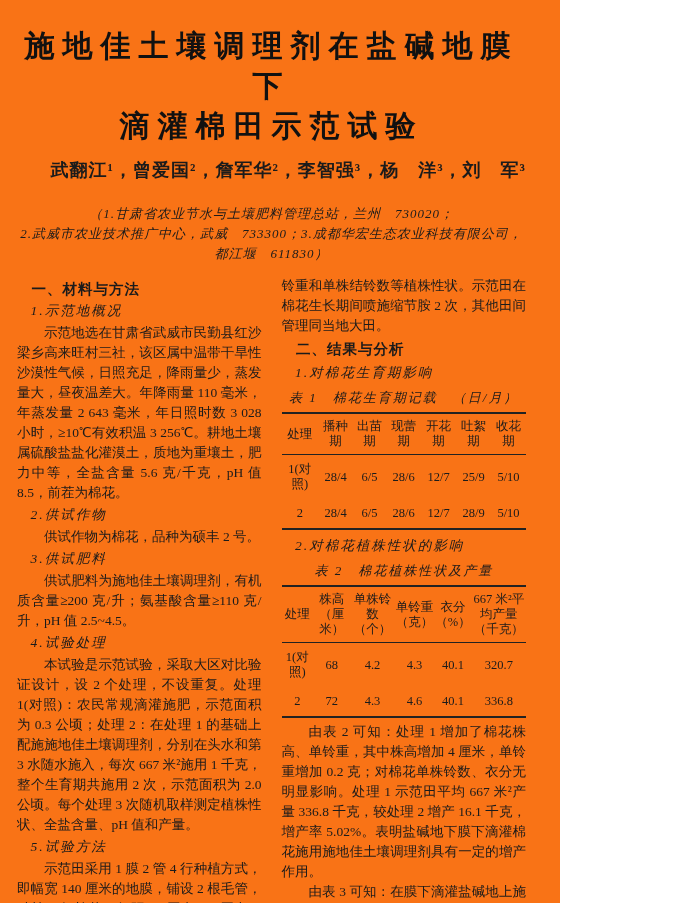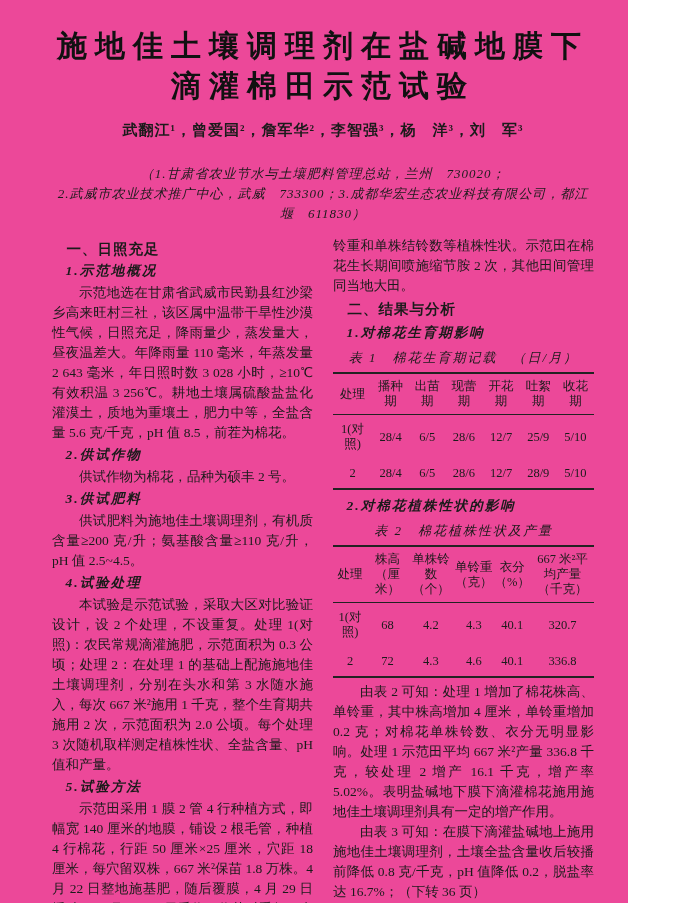--- a/index.html
+++ b/index.html
@@ -1,39 +1,39 @@
 <!DOCTYPE html>
 <html lang="zh"><head>
 <meta charset="utf-8">
 <style>
   html,body{margin:0;padding:0;background:#ffffff;}
   .page{
     position:relative;
-    width:628px;height:903px;
-    background:#ec4899;
+    width:560px;height:903px;
+    background:#f97316;
     color:#1b1b1b;
     font-family:"Liberation Serif", serif;
     box-sizing:border-box;
-    padding:26px 34px 0 52px;
+    padding:26px 34px 0 17px;
     overflow:hidden;
   }
   
   .title{
     text-align:center;
     font-weight:bold;
     font-size:30px;
     line-height:40px;
     letter-spacing:8px;
     font-family:"Liberation Sans", sans-serif;
     color:#111;
   }
   .authors{
     margin-top:14px;
-    text-align:center;
-    font-size:15px;
+    text-align:right;
+    font-size:18px;
     font-weight:bold;
     letter-spacing:1px;
     line-height:20px;
   }
   .affiliation{
     text-align:center;
     font-style:italic;
     font-size:13px;
     line-height:20px;
     letter-spacing:1px;
@@ -61,21 +61,20 @@
     font-family:"Liberation Sans", sans-serif;
     text-indent:1em;
     margin:3px 0 2px 0;
     letter-spacing:1px;
   }
   .sub-heading{
     font-style:italic;
     text-indent:1em;
     letter-spacing:2px;
     margin:2px 0;
-    font-weight:bold;
   }
   .para{margin:0;text-indent:2em;}
   .para.no-indent{text-indent:0;}
   
   .tbl-caption{
     text-align:center;
     font-style:italic;
     font-size:13px;
     letter-spacing:2px;
     margin:3px 0 4px 0;
@@ -125,21 +124,21 @@
     <div class="title">施地佳土壤调理剂在盐碱地膜下</div>
     <div class="title">滴灌棉田示范试验</div>
     <div class="authors">武翻江¹，曾爱国²，詹军华²，李智强³，杨　洋³，刘　军³</div>
     <div class="affiliation first">（1.甘肃省农业节水与土壤肥料管理总站，兰州　730020；</div>
     <div class="affiliation">2.武威市农业技术推广中心，武威　733300；3.成都华宏生态农业科技有限公司，都江堰　611830）</div>
   </div>
 
   <div class="columns">
 
     <div class="col left">
-      <div class="sec-heading">一、日照充足</div>
+      <div class="sec-heading">一、材料与方法</div>
       <div class="sub-heading">1.示范地概况</div>
       <p class="para">示范地选在甘肃省武威市民勤县红沙梁乡高来旺村三社，该区属中温带干旱性沙漠性气候，日照充足，降雨量少，蒸发量大，昼夜温差大。年降雨量 110 毫米，年蒸发量 2 643 毫米，年日照时数 3 028 小时，≥10℃有效积温 3 256℃。耕地土壤属硫酸盐盐化灌漠土，质地为重壤土，肥力中等，全盐含量 5.6 克/千克，pH 值 8.5，前茬为棉花。</p>
       <div class="sub-heading">2.供试作物</div>
       <p class="para">供试作物为棉花，品种为硕丰 2 号。</p>
       <div class="sub-heading">3.供试肥料</div>
       <p class="para">供试肥料为施地佳土壤调理剂，有机质含量≥200 克/升；氨基酸含量≥110 克/升，pH 值 2.5~4.5。</p>
       <div class="sub-heading">4.试验处理</div>
       <p class="para">本试验是示范试验，采取大区对比验证设计，设 2 个处理，不设重复。处理 1(对照)：农民常规滴灌施肥，示范面积为 0.3 公顷；处理 2：在处理 1 的基础上配施施地佳土壤调理剂，分别在头水和第 3 水随水施入，每次 667 米²施用 1 千克，整个生育期共施用 2 次，示范面积为 2.0 公顷。每个处理 3 次随机取样测定植株性状、全盐含量、pH 值和产量。</p>
       <div class="sub-heading">5.试验方法</div>
       <p class="para">示范田采用 1 膜 2 管 4 行种植方式，即幅宽 140 厘米的地膜，铺设 2 根毛管，种植 4 行棉花，行距 50 厘米×25 厘米，穴距 18 厘米，每穴留双株，667 米²保苗 1.8 万株。4 月 22 日整地施基肥，随后覆膜，4 月 29 日播种，10 月 10~18 日采收，收获时重复 3 个点，每点 667 米²收获计产，同时每点取 20 株测定株高、</p>

